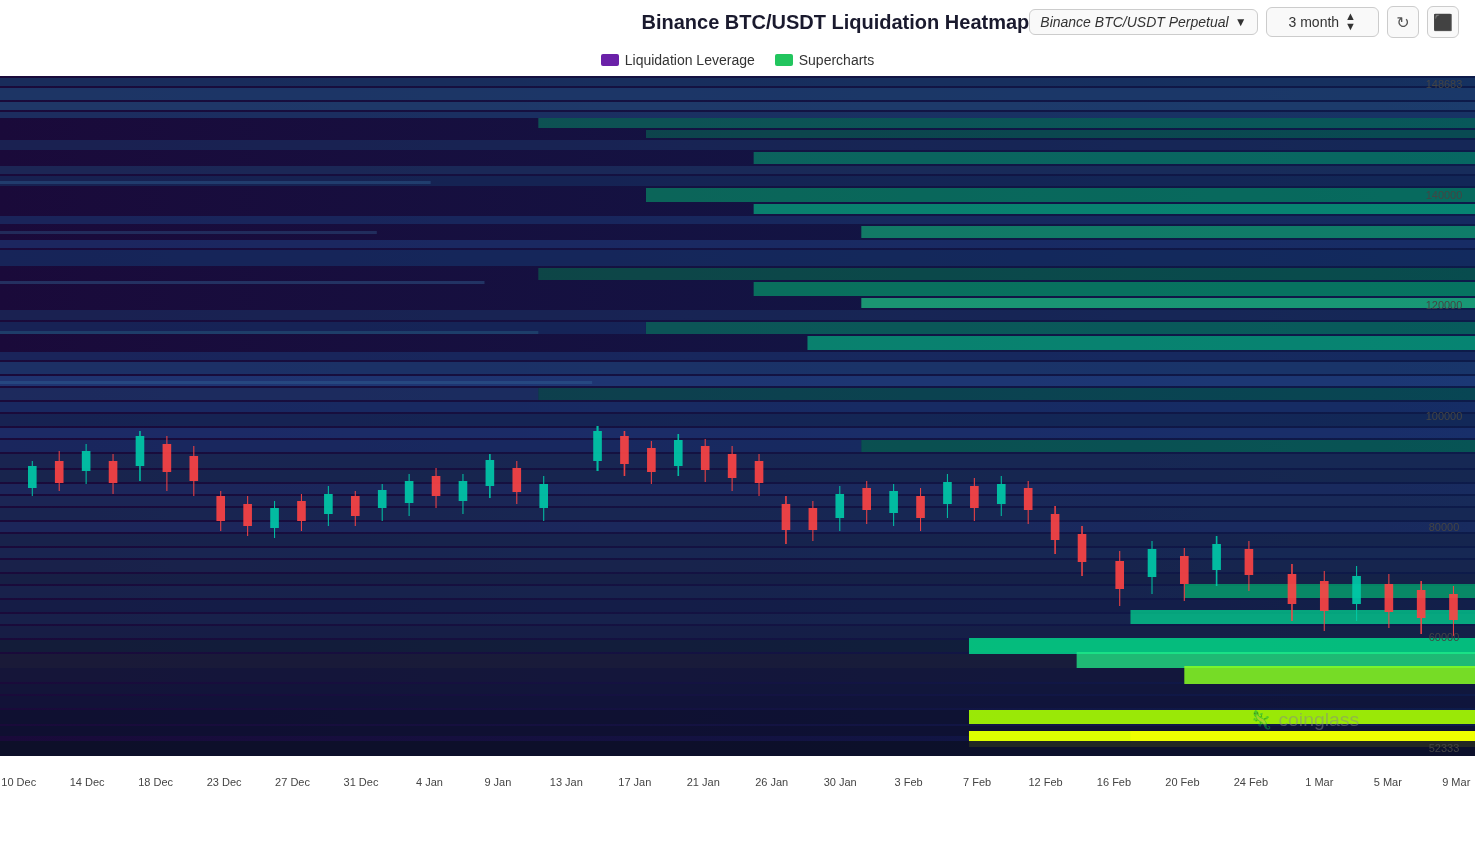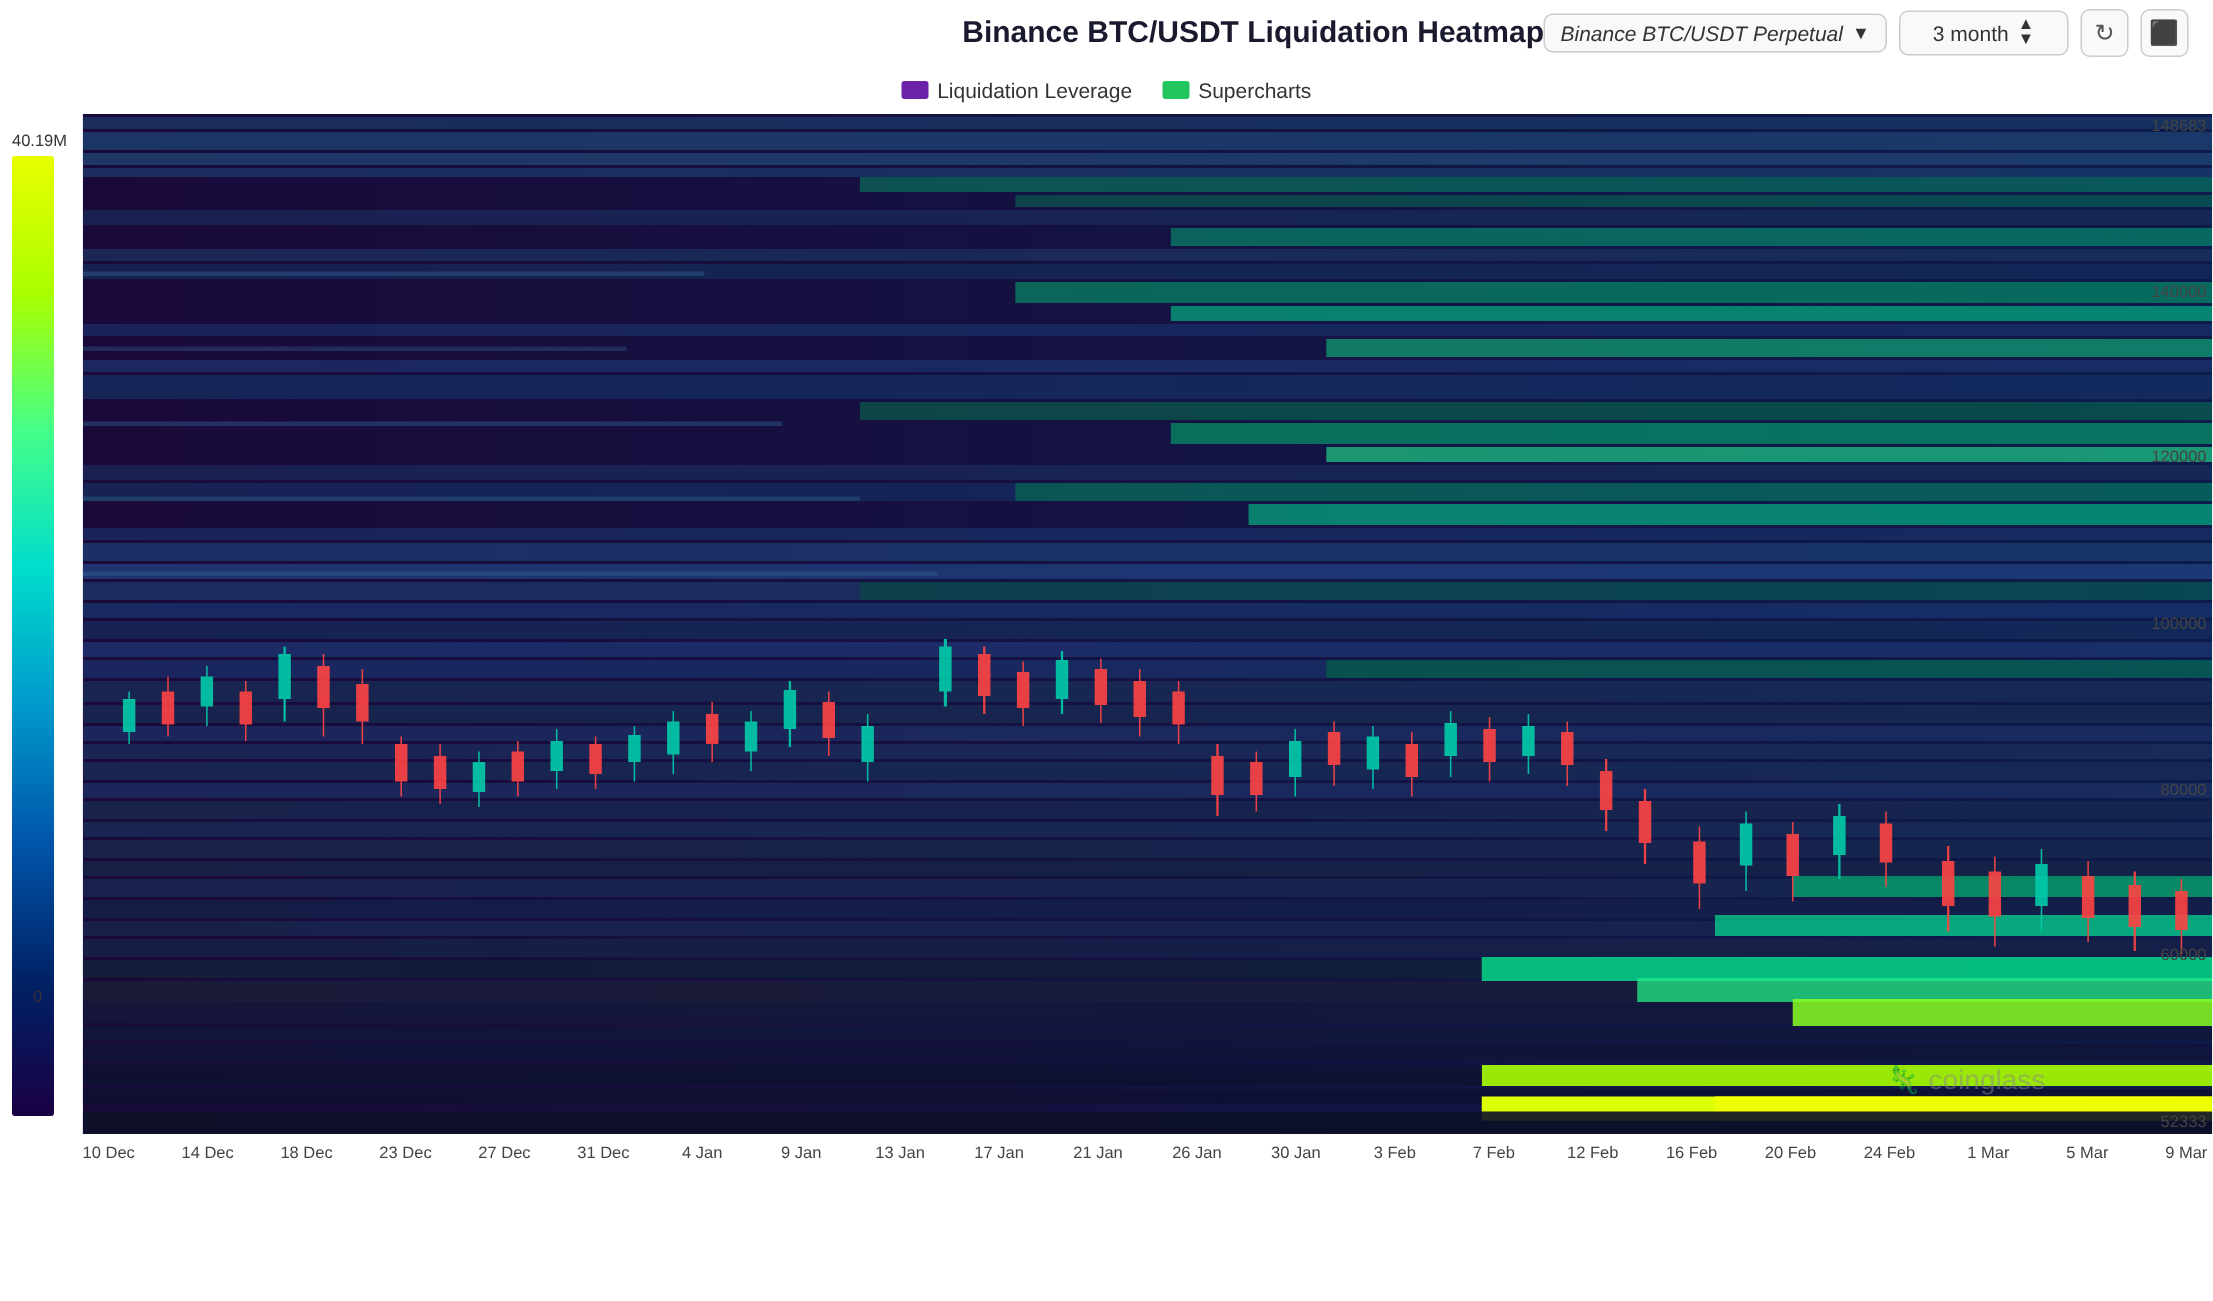--- a/index.html
+++ b/index.html
@@ -156,28 +156,28 @@
     }
 
     .heatmap-svg {
       width: 100%;
       height: 100%;
     }
 
     .y-label {
       font-size: 11px;
       color: #444;
-      text-align: right;
+      text-align: center;
     }
 
     .x-axis {
       height: 40px;
       display: flex;
       align-items: flex-start;
-      padding-top: 7px;
+      padding-top: 20px;
       margin-left: 0;
       gap: 31px;
     }
 
     .x-label {
       font-size: 11px;
       color: #444;
       flex: 1;
       text-align: center;
     }
@@ -214,27 +214,20 @@
     <span>Liquidation Leverage</span>
   </div>
   <div class="legend-item">
     <div class="legend-color" style="background:#22c55e;"></div>
     <span>Supercharts</span>
   </div>
 </div>
 
 <div class="chart-area">
 
-  <div class="color-scale">
-    <div class="color-bar-container">
-      <span class="scale-label-top">40.19M</span>
-      <div class="color-bar" style="margin-top:18px;"></div>
-      <span class="scale-label-bottom">0</span>
-    </div>
-  </div>
 
   <div class="heatmap-wrapper">
 
     <div class="heatmap-canvas">
       <svg class="heatmap-svg" viewBox="0 0 1370 680" preserveAspectRatio="none">
         <defs>
 
           <linearGradient id="bgGrad" x1="0" y1="0" x2="1" y2="0">
             <stop offset="0%" stop-color="#1a0a3a"></stop>
             <stop offset="100%" stop-color="#0d1b4a"></stop>

